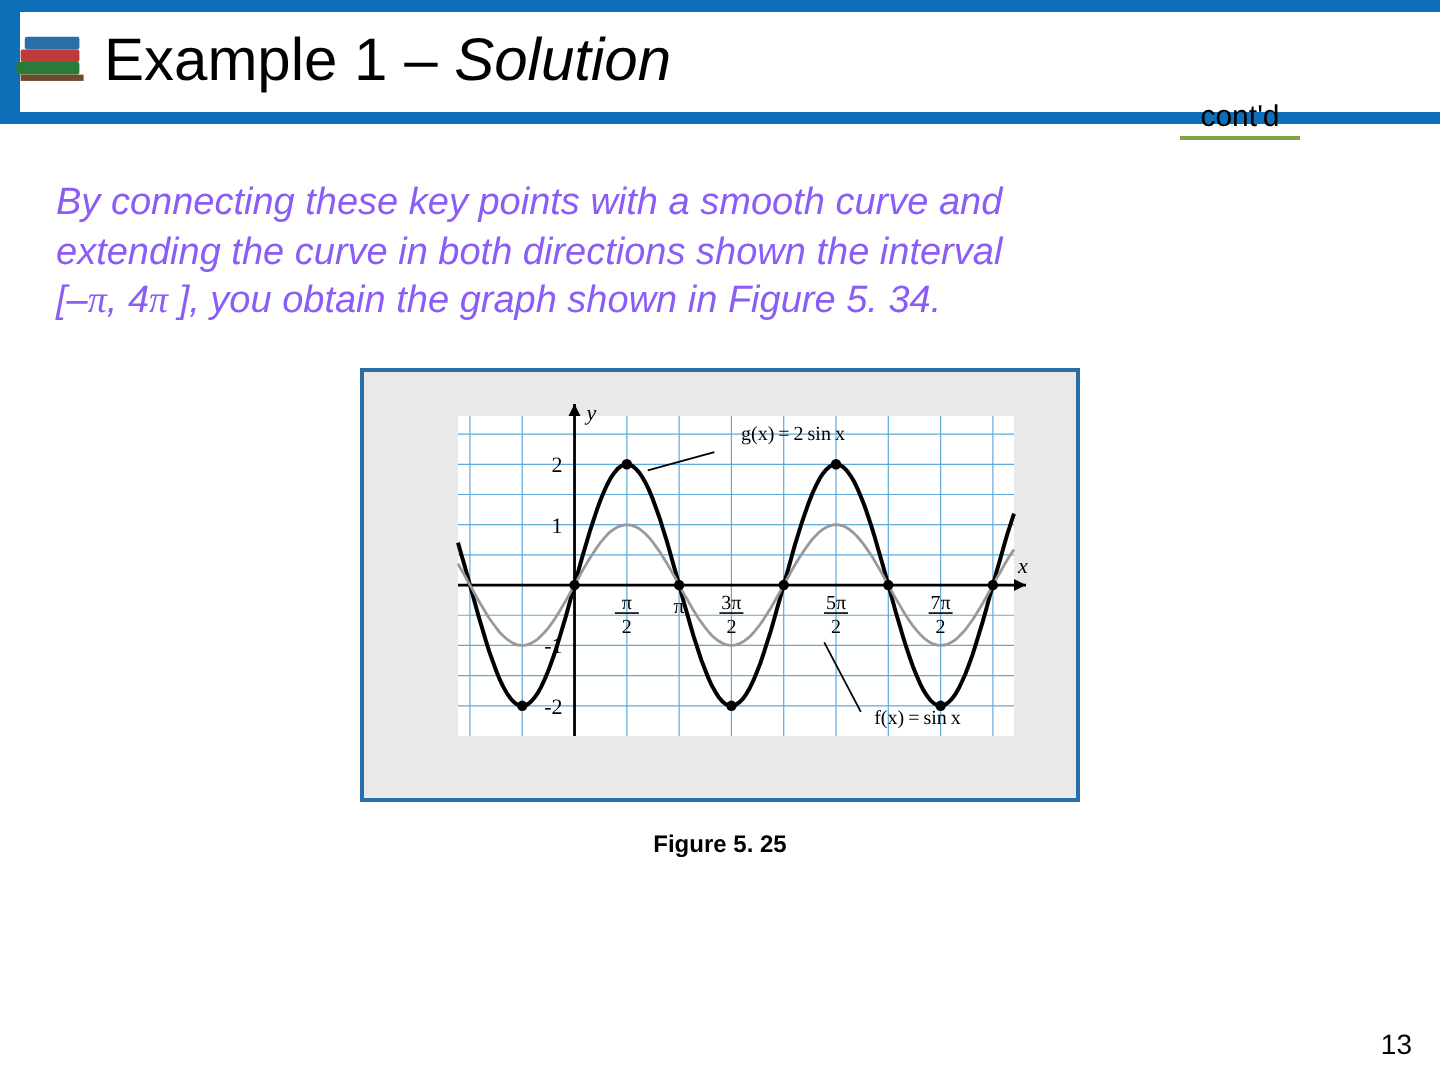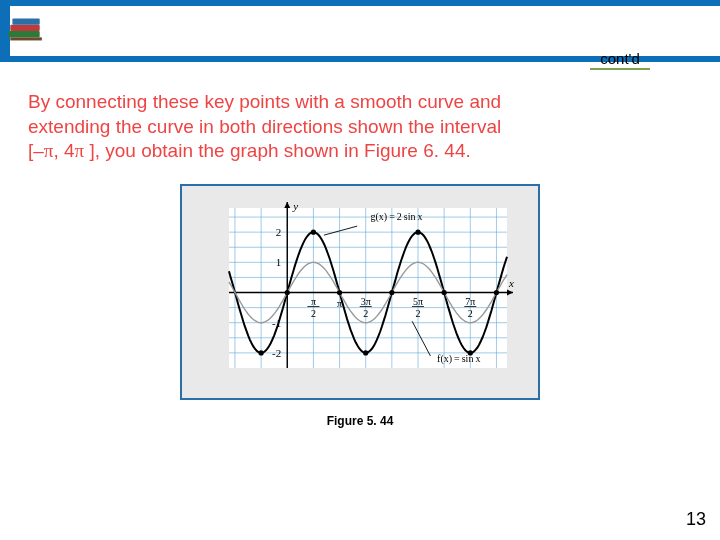--- a/index.html
+++ b/index.html
@@ -51,21 +51,22 @@
   .contd-underline {
     width: 60px;
     height: 2px;
     background: #7da34b;
     margin-top: 1px;
   }
   .body-text {
     margin: 28px 32px 0 28px;
     font-size: 19px;
     line-height: 1.3;
-    color: #ef4444;
+    color: #8b5cf6;
+    font-style: italic;
   }
   .pi { font-family: 'Symbol', serif; }
   .chart-wrap {
     margin: 20px auto 0 auto;
     width: 360px;
     text-align: center;
   }
   .chart-box {
     border: 2px solid #2a6fa8;
     background: #e9e9e9;
@@ -74,46 +75,49 @@
   }
   .figure-caption {
     margin-top: 14px;
     font-size: 12px;
     font-weight: bold;
   }
   .page-num {
     position: absolute;
     right: 14px;
     bottom: 10px;
-    font-size: 18px;
+    font-size: 14px;
   }
 </style>
 </head>
 <body>
 
 <div class="header">
   <div class="header-inner">
     <svg class="books-icon" viewBox="0 0 40 40">
       <rect x="4" y="20" width="30" height="6" fill="#2a7a3a" rx="1"></rect>
       <rect x="6" y="14" width="28" height="6" fill="#c03a3a" rx="1"></rect>
       <rect x="8" y="8" width="26" height="6" fill="#2a6fa8" rx="1"></rect>
       <rect x="6" y="26" width="30" height="3" fill="#6e4a2a"></rect>
     </svg>
+    <div class="title">
+      <span>Example 1 – </span><span class="italic">Solution</span>
+    </div>
   </div>
 </div>
 
 <div class="contd-wrap">
   <div class="contd">cont'd</div>
   <div class="contd-underline"></div>
 </div>
 
 <div class="body-text">
   <span>By connecting these key points with a smooth curve and</span><br>
   <span>extending the curve in both directions shown the interval</span><br>
-  <span>[–</span><span class="pi">π</span><span>, 4</span><span class="pi">π</span><span> ], you obtain the graph shown in Figure 6. 44.</span>
+  <span>[–</span><span class="pi">π</span><span>, 4</span><span class="pi">π</span><span> ], you obtain the graph shown in Figure 5. 34.</span>
 </div>
 
 <div class="chart-wrap">
   <div class="chart-box">
     <svg id="chart-svg" width="330" height="190" viewBox="0 0 330 190">
         <rect x="34" y="14" width="278" height="160" fill="#fff"></rect>
         <line x1="39.96630193425374" y1="14" x2="39.96630193425374" y2="174" stroke="#5fa8d8" stroke-width="0.6"></line>
         <line x1="66.11488749407297" y1="14" x2="66.11488749407297" y2="174" stroke="#5fa8d8" stroke-width="0.6"></line>
         <line x1="92.26347305389223" y1="14" x2="92.26347305389223" y2="174" stroke="#5fa8d8" stroke-width="0.6"></line>
         <line x1="118.41205861371147" y1="14" x2="118.41205861371147" y2="174" stroke="#5fa8d8" stroke-width="0.6"></line>
@@ -168,16 +172,16 @@
         <circle cx="223.00670658682634" cy="38.15094339622641" r="2.6" fill="#000"></circle>
         <circle cx="249.15535329341319" cy="98.52830188679245" r="2.6" fill="#000"></circle>
         <circle cx="275.304" cy="158.9056603773585" r="2.6" fill="#000"></circle>
         <circle cx="301.45264670658685" cy="98.52830188679245" r="2.6" fill="#000"></circle>
         <text x="175.49700598802394" y="26.075471698113205" font-size="10" font-family="serif">g(x) = 2 sin x</text>
         <text x="242.08383233532933" y="167.96226415094338" font-size="10" font-family="serif">f(x) = sin x</text>
         <line x1="162.1796407185629" y1="32.1132075471698" x2="128.88622754491018" y2="41.16981132075472" stroke="#000" stroke-width="0.9"></line>
         <line x1="235.4251497005988" y1="161.92452830188682" x2="217.11377245508982" y2="127.20754716981133" stroke="#000" stroke-width="0.9"></line>
       </svg>
   </div>
-  <div class="figure-caption">Figure 5. 44</div>
+  <div class="figure-caption">Figure 5. 25</div>
 </div>
 
 <div class="page-num">13</div>
 
 </body></html>

